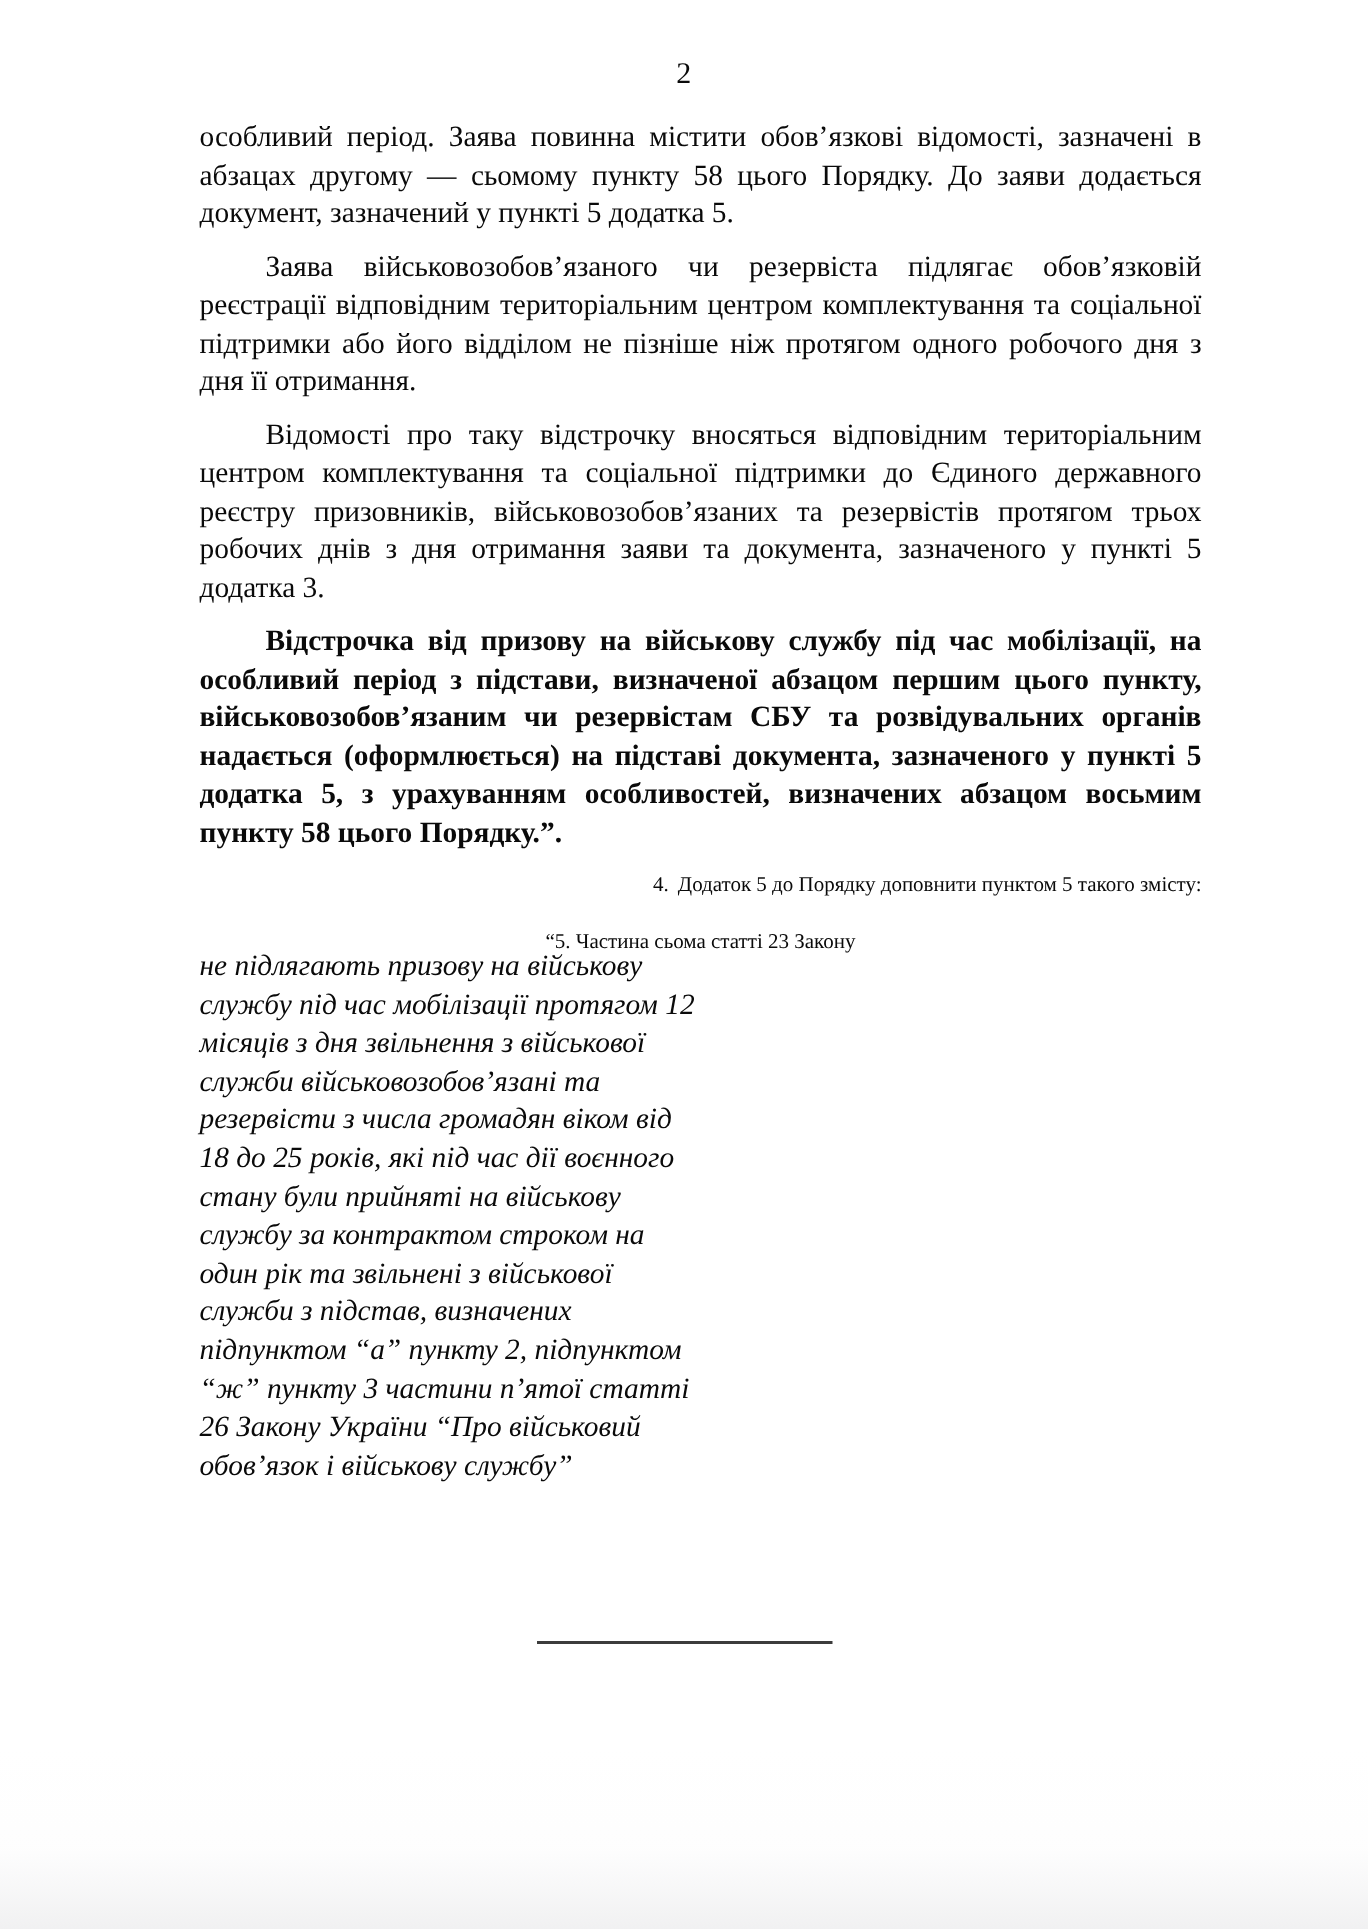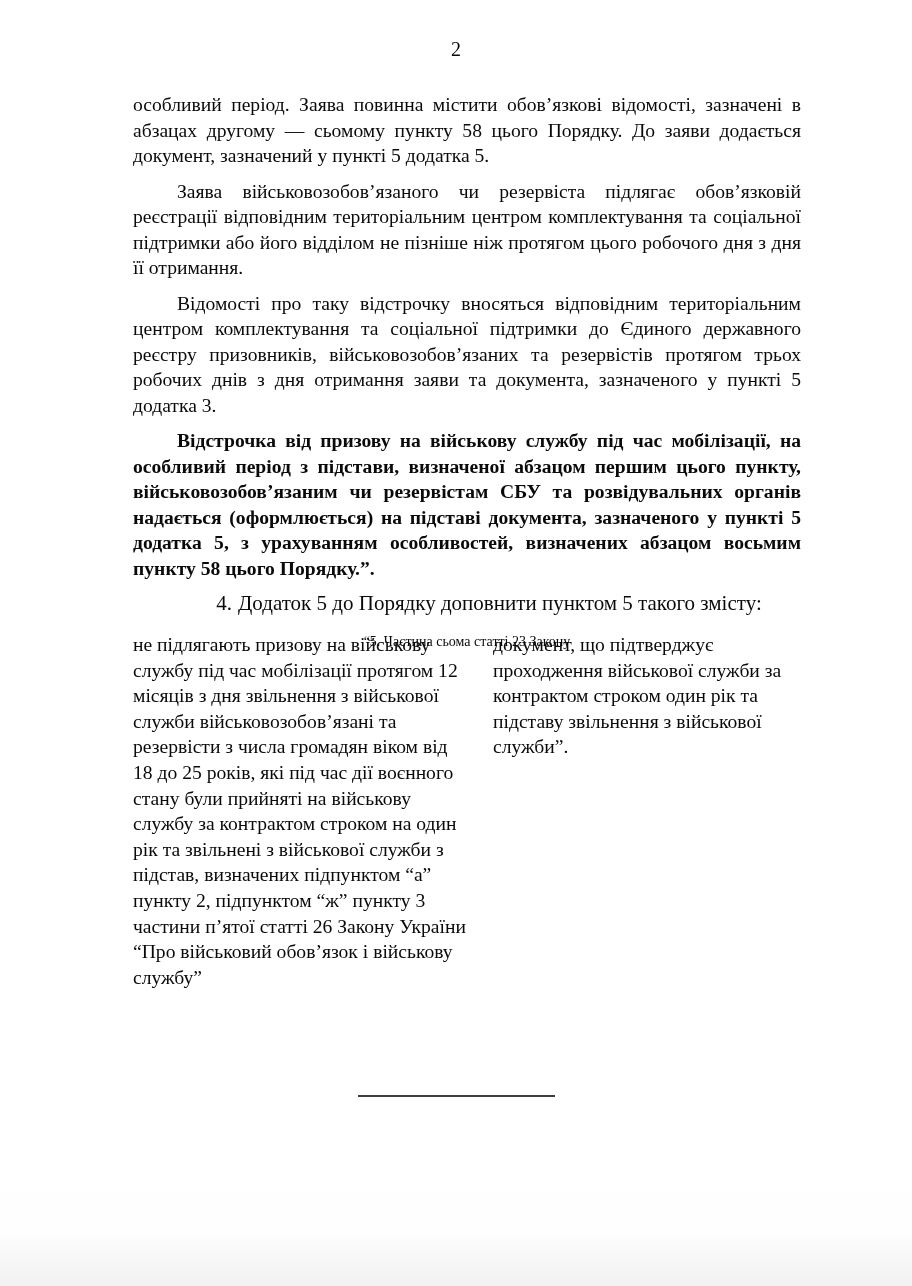--- a/index.html
+++ b/index.html
@@ -46,42 +46,42 @@
     width: 912px;
     text-align: center;
     font-size: 20px;
     line-height: 26px;
     letter-spacing: 0.2px;
   }
 
   
   .content {
     position: absolute;
-    top: 92px;
+    top: 79px;
     left: 133px;
     width: 668px;
   }
 
   p.para {
     font-size: 19.6px;
     line-height: 25.5px;
     text-align: justify;
     text-justify: inter-word;
     hyphens: none;
     margin: 0 0 10px 0;
   }
 
   p.para.indent { text-indent: 44px; }
   p.para.tight  { margin-bottom: 9px; font-weight: bold; }
 
   
   p.clause {
-    font-size: 21px;
+    font-size: 14px;
     line-height: 25.5px;
-    text-align: center;
+    text-align: right;
     text-indent: 44px;
     margin: 10px 0 12px 0;
   }
   p.clause .num { margin-right: 6px; }
 
   
   p.quote-head {
     font-size: 14px;
     line-height: 25.5px;
     text-align: center;
@@ -101,21 +101,21 @@
   .col {
     width: 337px;
     font-size: 19.6px;
     line-height: 25.6px;
     text-align: justify;
     text-justify: inter-word;
   }
   .col.left  { width: 337px; }
   .col.right { width: 330px; }
   .col p { margin: 0; text-align: justify; }
-  .col p:last-child { text-align: left; }
+  .col p:last-child { text-align: left; font-style: italic; }
 
   
   .rule-wrap {
     position: absolute;
     top: 1086px;
     left: 0;
     width: 912px;
     text-align: center;
   }
   .rule {
@@ -130,41 +130,38 @@
 <body>
 
 <div class="page">
 
   <div class="page-number">2</div>
 
   <div class="content">
 
     <p class="para">особливий період. Заява повинна містити обов’язкові відомості, зазначені в абзацах другому — сьомому пункту 58 цього Порядку. До заяви додається документ, зазначений у пункті 5 додатка 5.</p>
 
-    <p class="para indent">Заява військовозобов’язаного чи резервіста підлягає обов’язковій реєстрації відповідним територіальним центром комплектування та соціальної підтримки або його відділом не пізніше ніж протягом цього робочого дня з дня її отримання.</p>
+    <p class="para indent">Заява військовозобов’язаного чи резервіста підлягає обов’язковій реєстрації відповідним територіальним центром комплектування та соціальної підтримки або його відділом не пізніше ніж протягом одного робочого дня з дня її отримання.</p>
 
     <p class="para indent">Відомості про таку відстрочку вносяться відповідним територіальним центром комплектування та соціальної підтримки до Єдиного державного реєстру призовників, військовозобов’язаних та резервістів протягом трьох робочих днів з дня отримання заяви та документа, зазначеного у пункті 5 додатка 3.</p>
 
     <p class="para indent tight">Відстрочка від призову на військову службу під час мобілізації, на особливий період з підстави, визначеної абзацом першим цього пункту, військовозобов’язаним чи резервістам СБУ та розвідувальних органів надається (оформлюється) на підставі документа, зазначеного у пункті 5 додатка 5, з урахуванням особливостей, визначених абзацом восьмим пункту 58 цього Порядку.”.</p>
 
     <p class="clause">
       <span class="num">4.</span><span>Додаток 5 до Порядку доповнити пунктом 5 такого змісту:</span>
     </p>
 
     <p class="quote-head">“5. Частина сьома статті 23 Закону</p>
 
   </div>
 
   <div class="two-col">
     <div class="col left">
       <p>не підлягають призову на військову службу під час мобілізації протягом 12 місяців з дня звільнення з військової служби військовозобов’язані та резервісти з числа громадян віком від 18 до 25 років, які під час дії воєнного стану були прийняті на військову службу за контрактом строком на один рік та звільнені з військової служби з підстав, визначених підпунктом “а” пункту 2, підпунктом “ж” пункту 3 частини п’ятої статті 26 Закону України “Про військовий обов’язок і військову службу”</p>
     </div>
-    <div class="col right">
-      <p>документ, що підтверджує проходження військової служби за контрактом строком один рік та підставу звільнення з військової служби”.</p>
-    </div>
   </div>
 
   <div class="rule-wrap">
     <span class="rule"></span>
   </div>
 
   <div class="page-bottom-fade"></div>
 
 </div>
 

